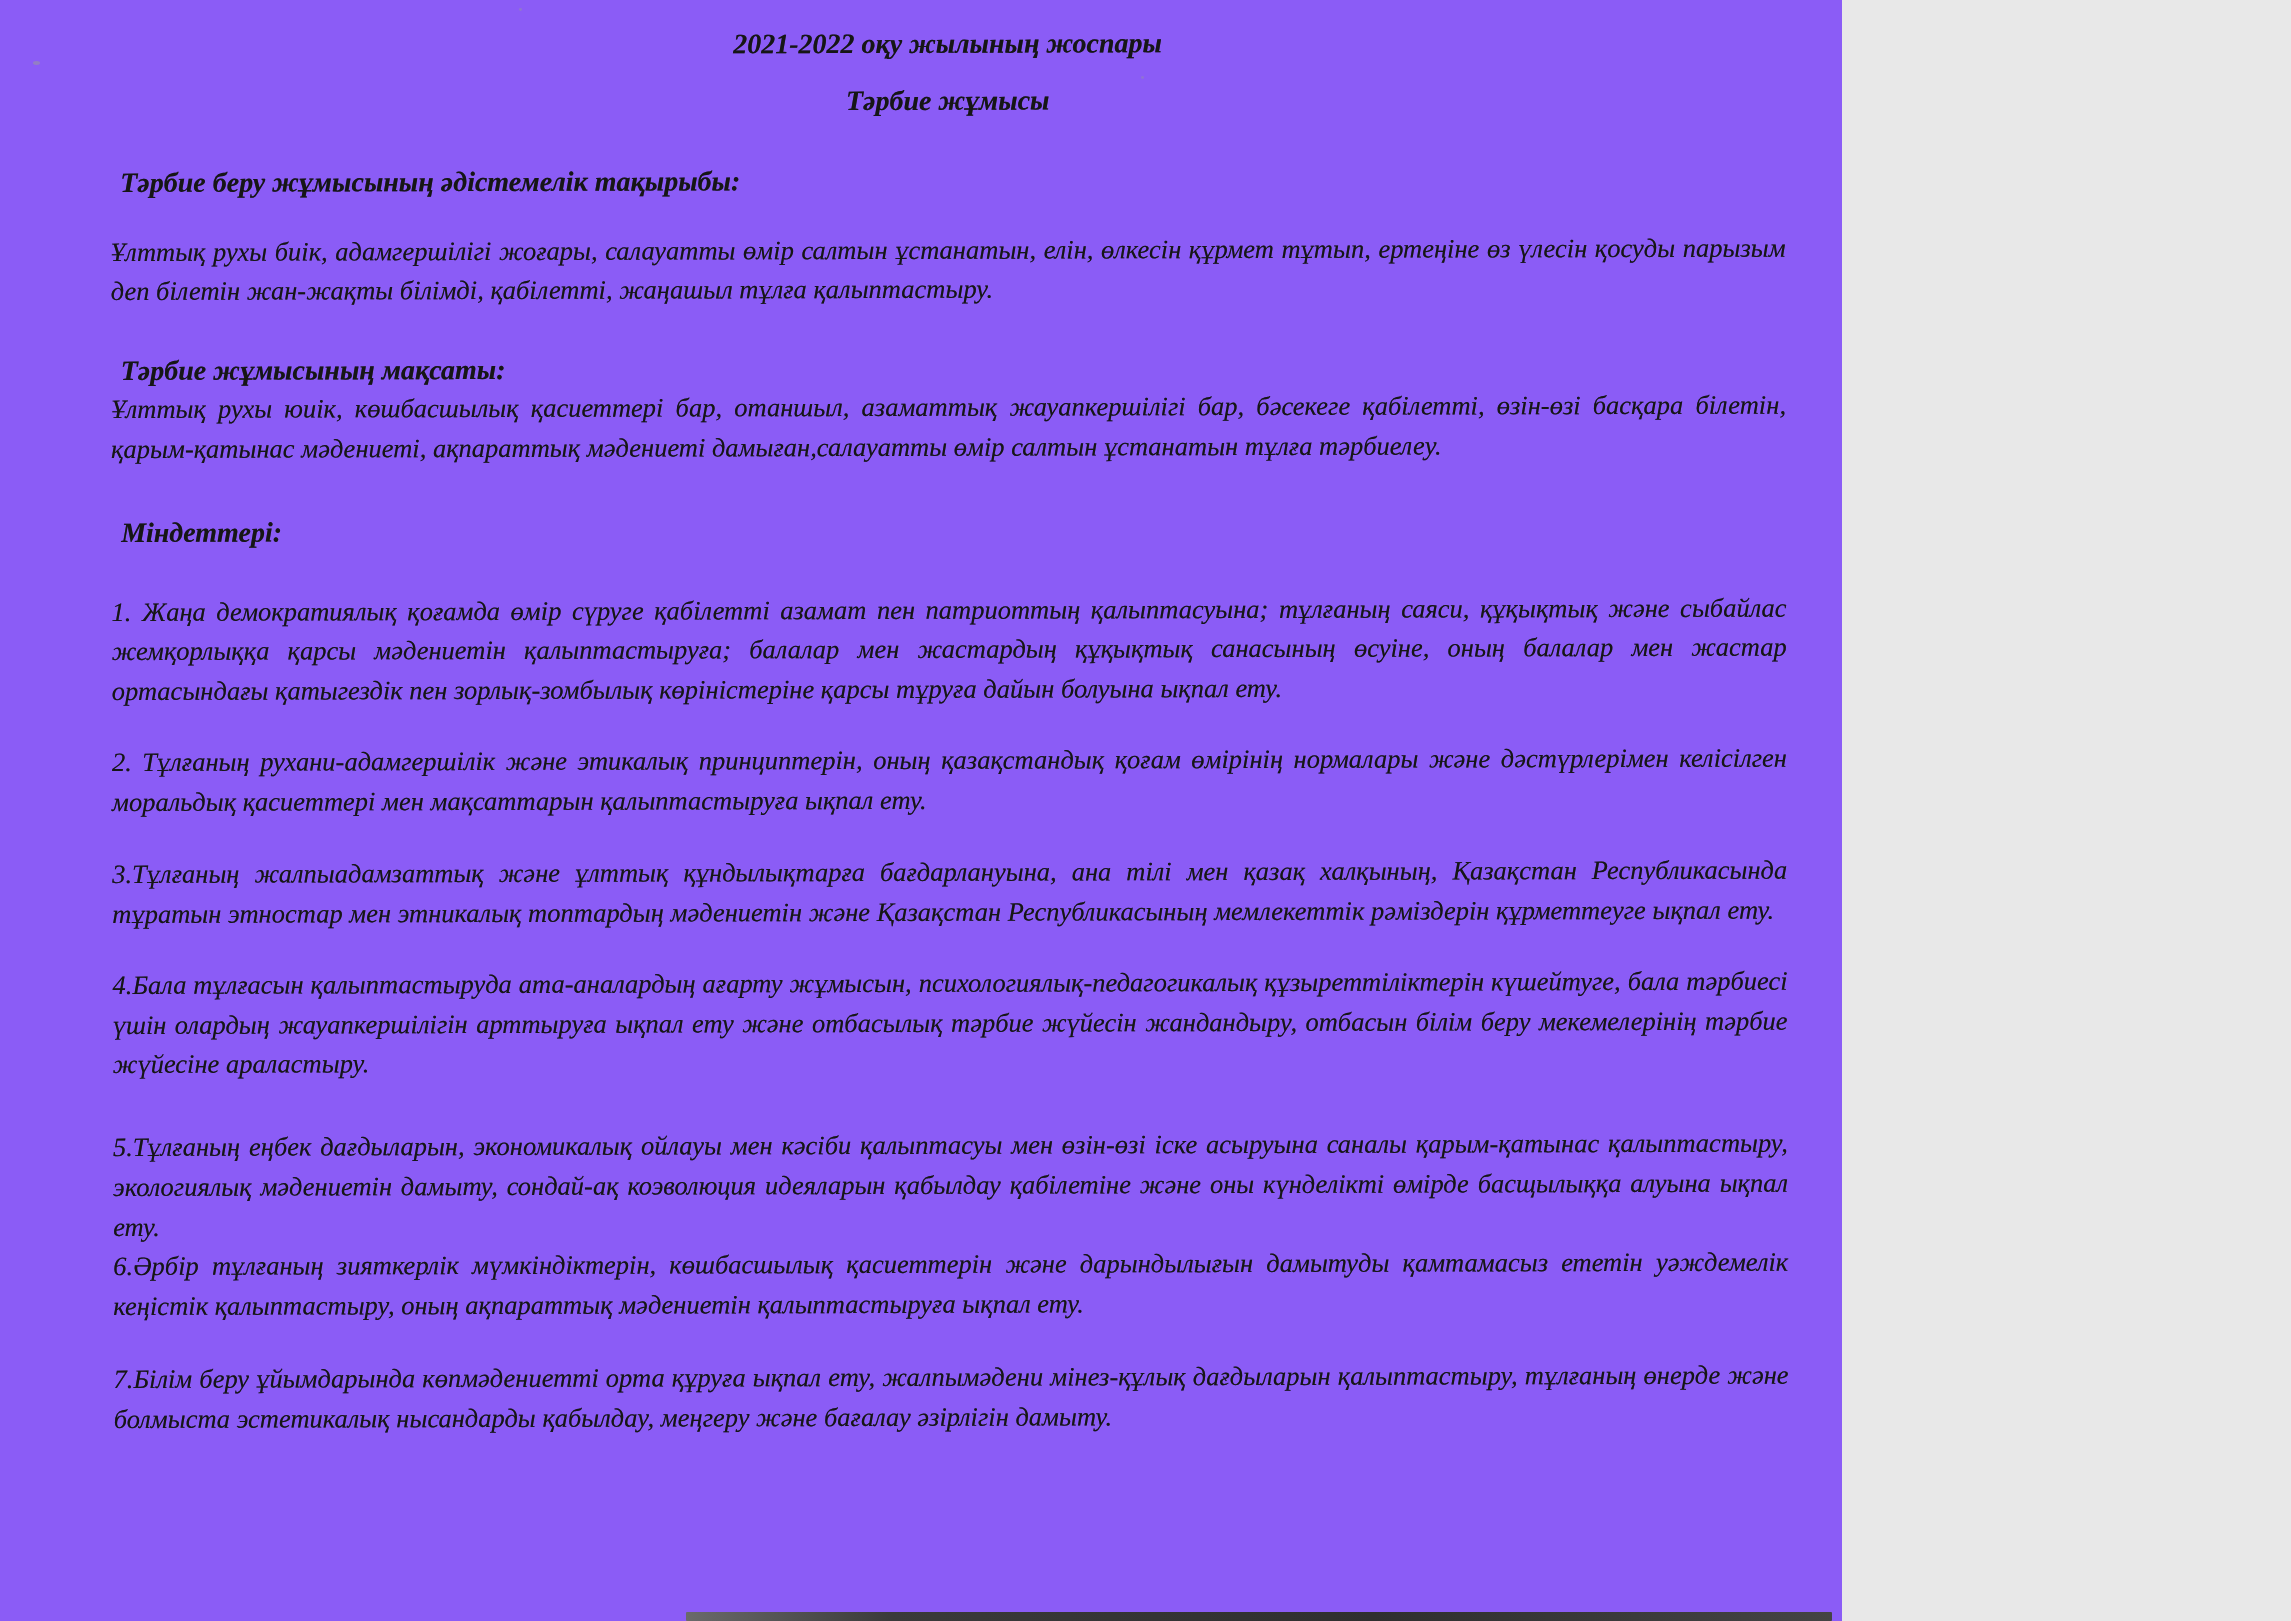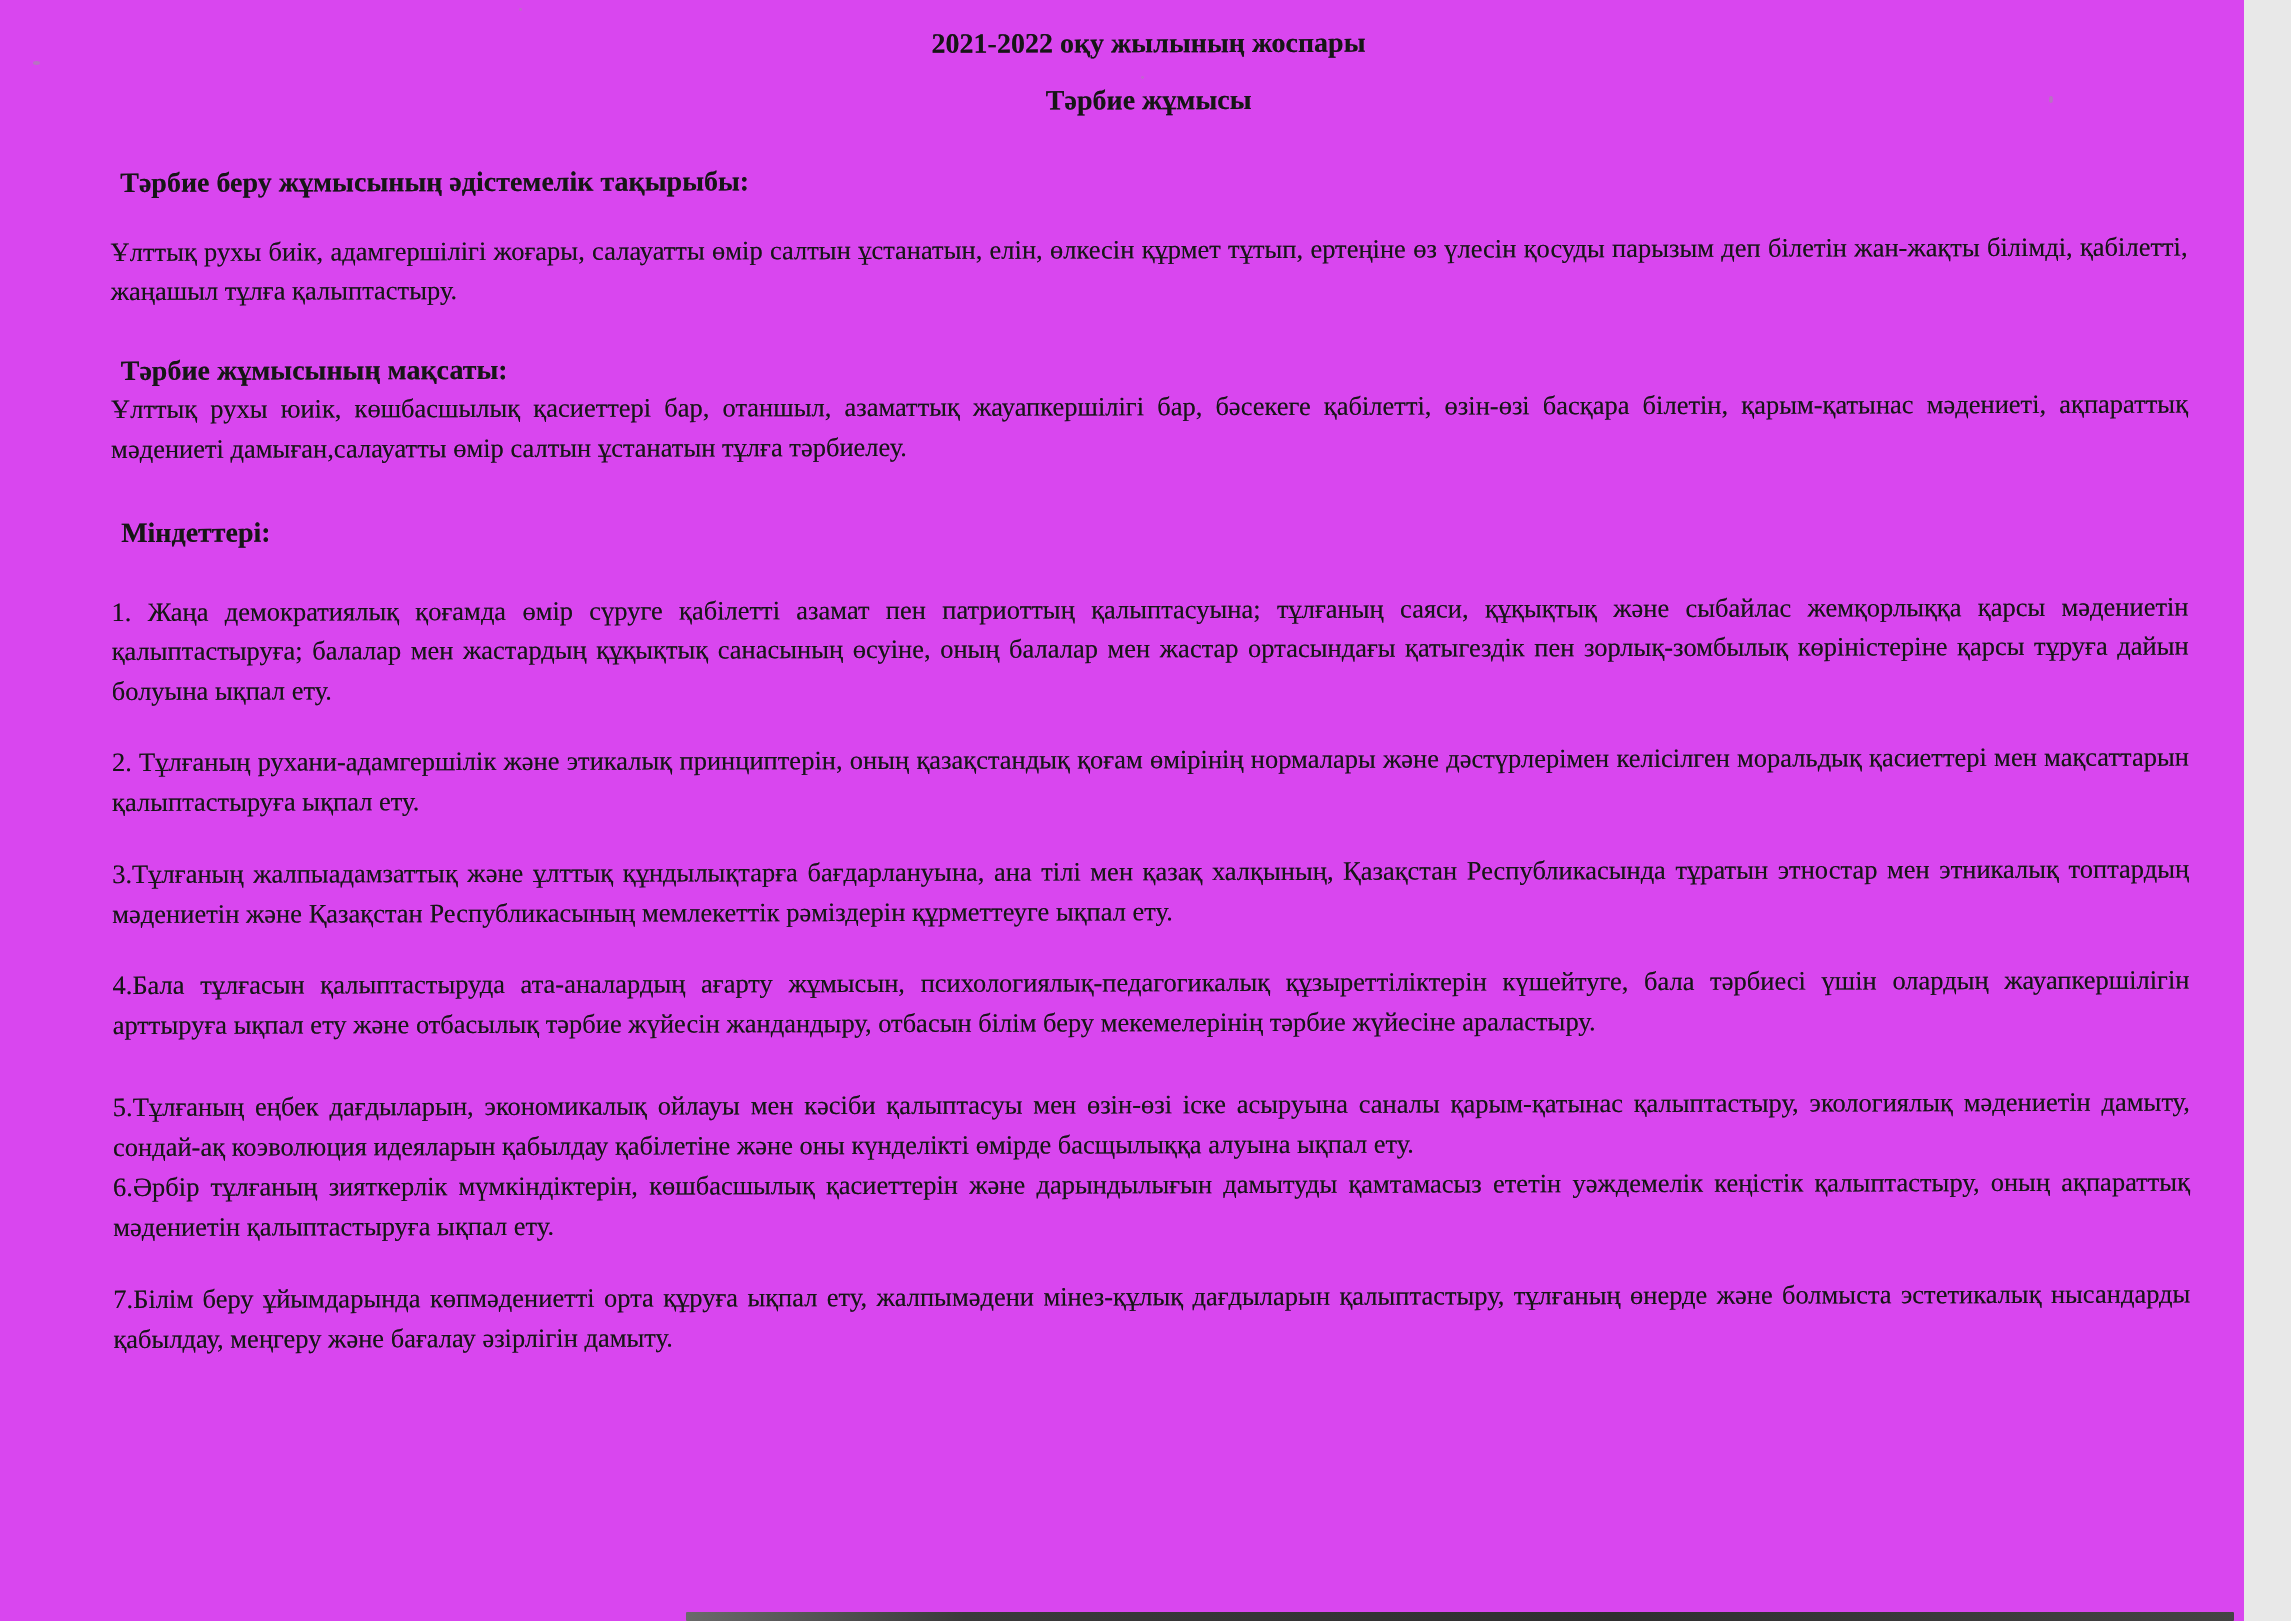--- a/index.html
+++ b/index.html
@@ -2,26 +2,27 @@
 <html lang="kk"><head>
 <meta charset="utf-8">
 <style>
   html, body {
     margin: 0;
     padding: 0;
     background: #e8e8e8;
   }
   .sheet {
     position: relative;
-    width: 2244px;
+    width: 1842px;
     height: 1621px;
-    background: #d946ef;
+    background: #8b5cf6;
     overflow: hidden;
     font-family: "Liberation Serif", "DejaVu Serif", serif;
     color: #161616;
+    font-style: italic;
   }
   .content {
     position: absolute;
     top: 29px;
     left: 110px;
     right: 57px;
     transform: rotate(-0.15deg);
     transform-origin: top left;
     text-shadow: 0 0 0.5px rgba(20,20,20,0.55);
   }

